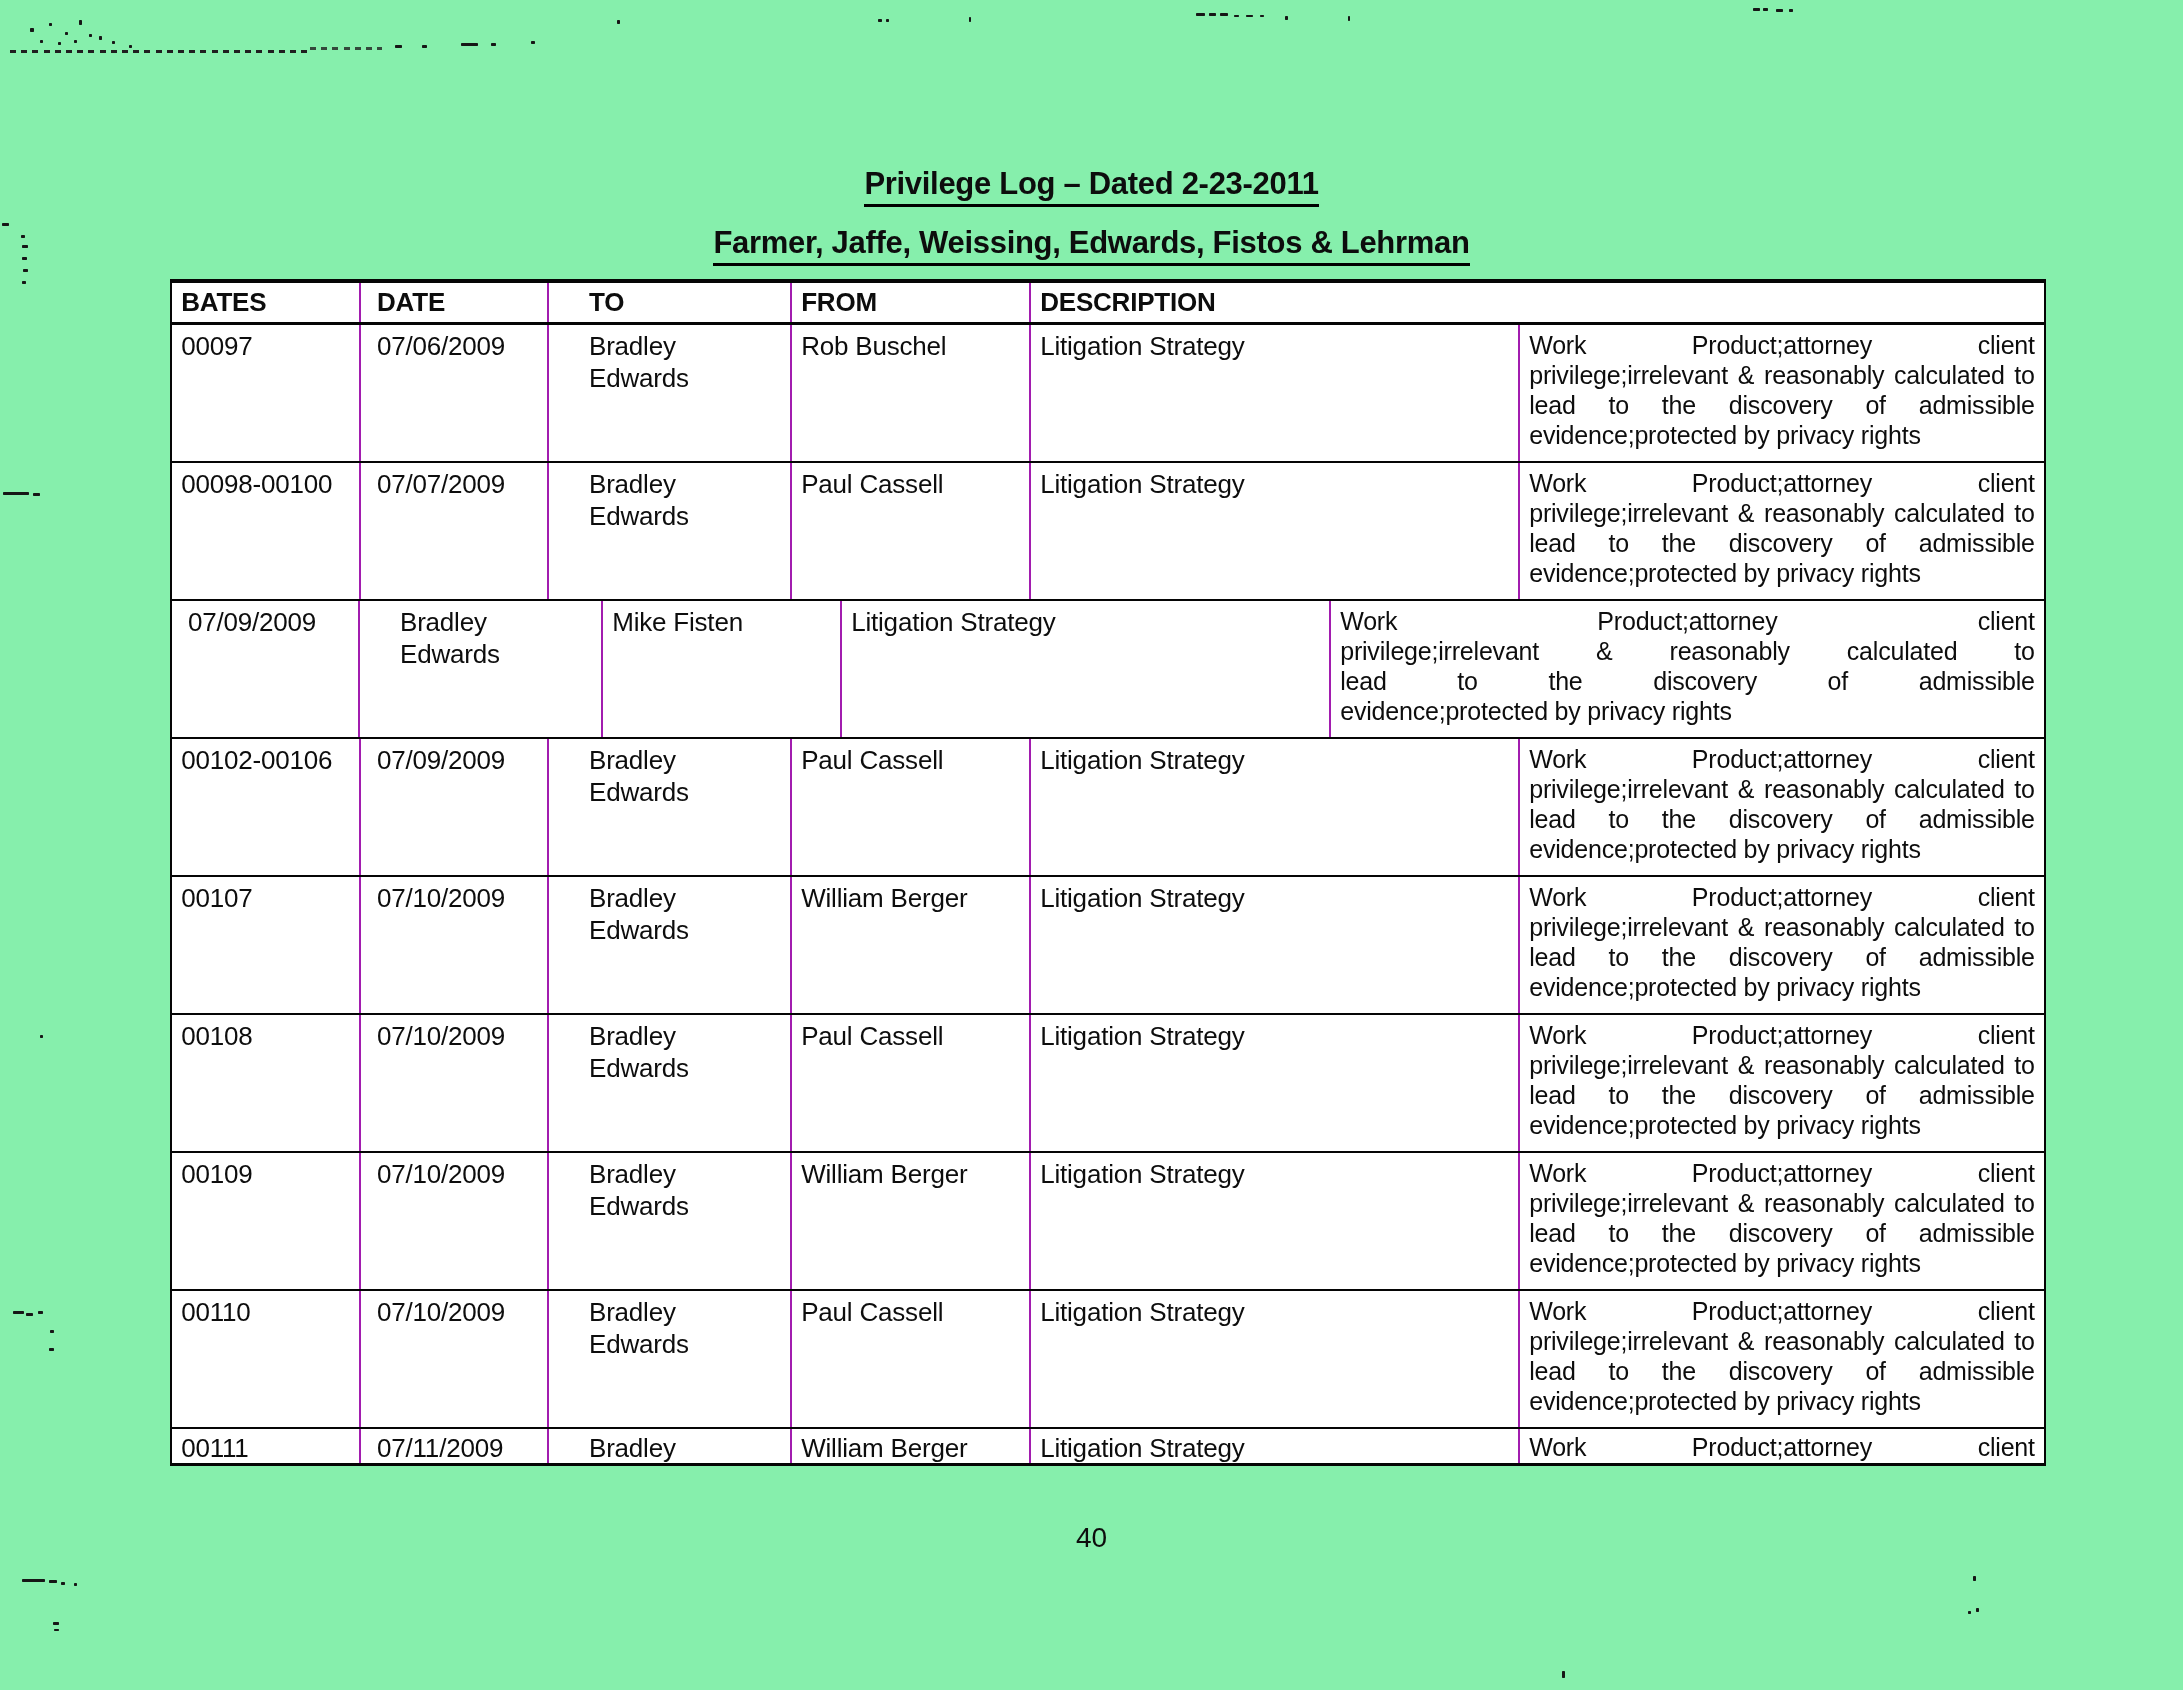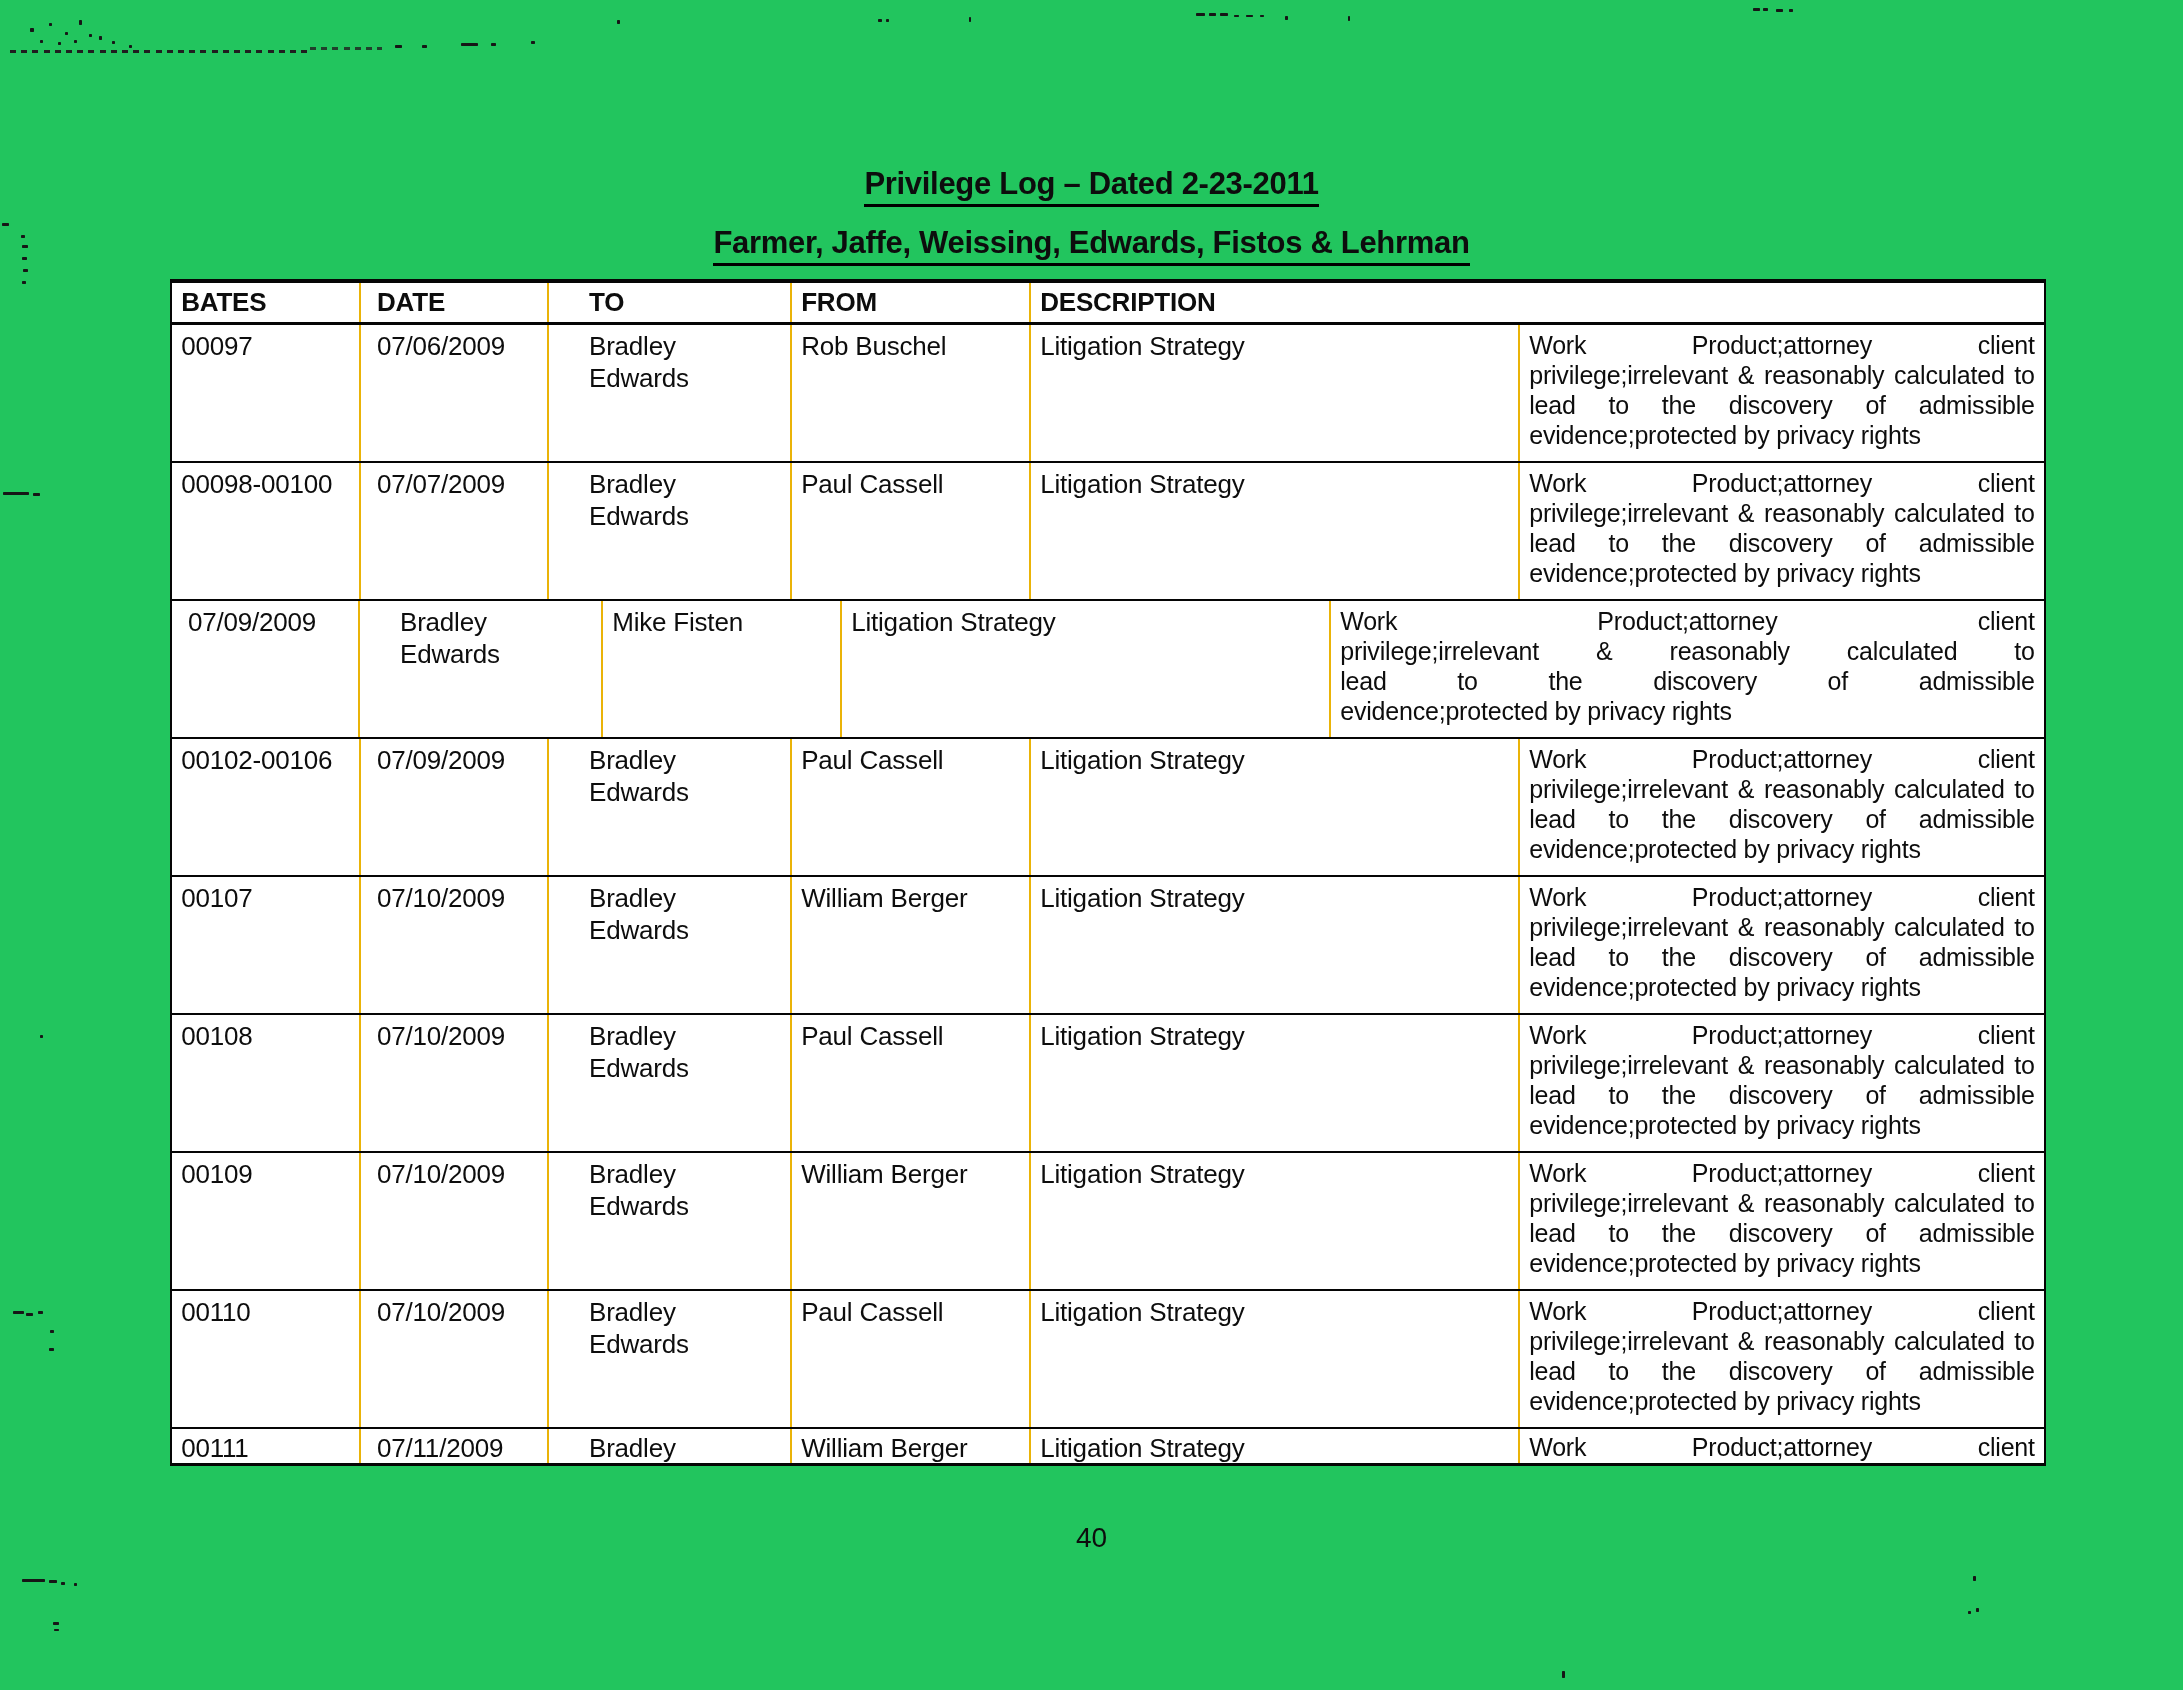--- a/index.html
+++ b/index.html
@@ -1,36 +1,36 @@
 <!DOCTYPE html>
 <html style="font-size:10.5px"><head>
 <meta charset="utf-8">
 <style>
   html,body{margin:0;padding:0;background:#ffffff;width:2183px;height:1691px;overflow:hidden;}
   body{font-family:"Liberation Sans",sans-serif;color:#0d0d0d;position:relative;
        -webkit-font-smoothing:antialiased;}
-  .sheet{position:absolute;left:0;top:0;width:2183px;height:1691px;background:#22c55e;}
+  .sheet{position:absolute;left:0;top:0;width:2183px;height:1691px;background:#86efac;}
 
   
   .titles{position:absolute;left:0;top:0;width:2183px;}
   .title-line{position:absolute;left:0;width:100%;text-align:center;}
   .title-1{top:166px;}
   .title-2{top:225px;}
   .title-line span{font-weight:bold;font-size:31px;letter-spacing:-0.3px;
        border-bottom:3.3px solid #000;padding-bottom:2.6px;}
 
   
   .ptable{position:absolute;left:170px;top:279px;width:1876px;
        border-top:4px solid #050505;border-left:2.6px solid #050505;
        border-right:2.6px solid #050505;border-bottom:3.3px solid #050505;
        box-sizing:border-box;background:#fff;}
   .tr{display:flex;border-bottom:2.6px solid #050505;}
   .tr:last-child{border-bottom:none;}
   .tr.thead{border-bottom:3.3px solid #050505;}
-  .td{box-sizing:border-box;border-right:2px solid #eab308;padding:5.3px 9.2px;
+  .td{box-sizing:border-box;border-right:2px solid #a21caf;padding:5.3px 9.2px;
       font-size:26px;line-height:32px;letter-spacing:-0.2px;overflow:hidden;}
   .td:last-child{border-right:none;}
   .thead .td{font-weight:bold;height:39px;padding-top:3.3px;}
   .tr.data .td{height:136px;}
   .tr.row-cut .td{height:34px;padding-top:2.6px;}
   .c-bates{width:189px;flex:0 0 auto;}
   .c-date{width:188px;flex:0 0 auto;padding-left:16px;}
   .c-to{width:243px;flex:0 0 auto;padding-left:40px;}
   .c-from{width:239px;flex:0 0 auto;}
   .c-desc{width:489px;flex:0 0 auto;}

